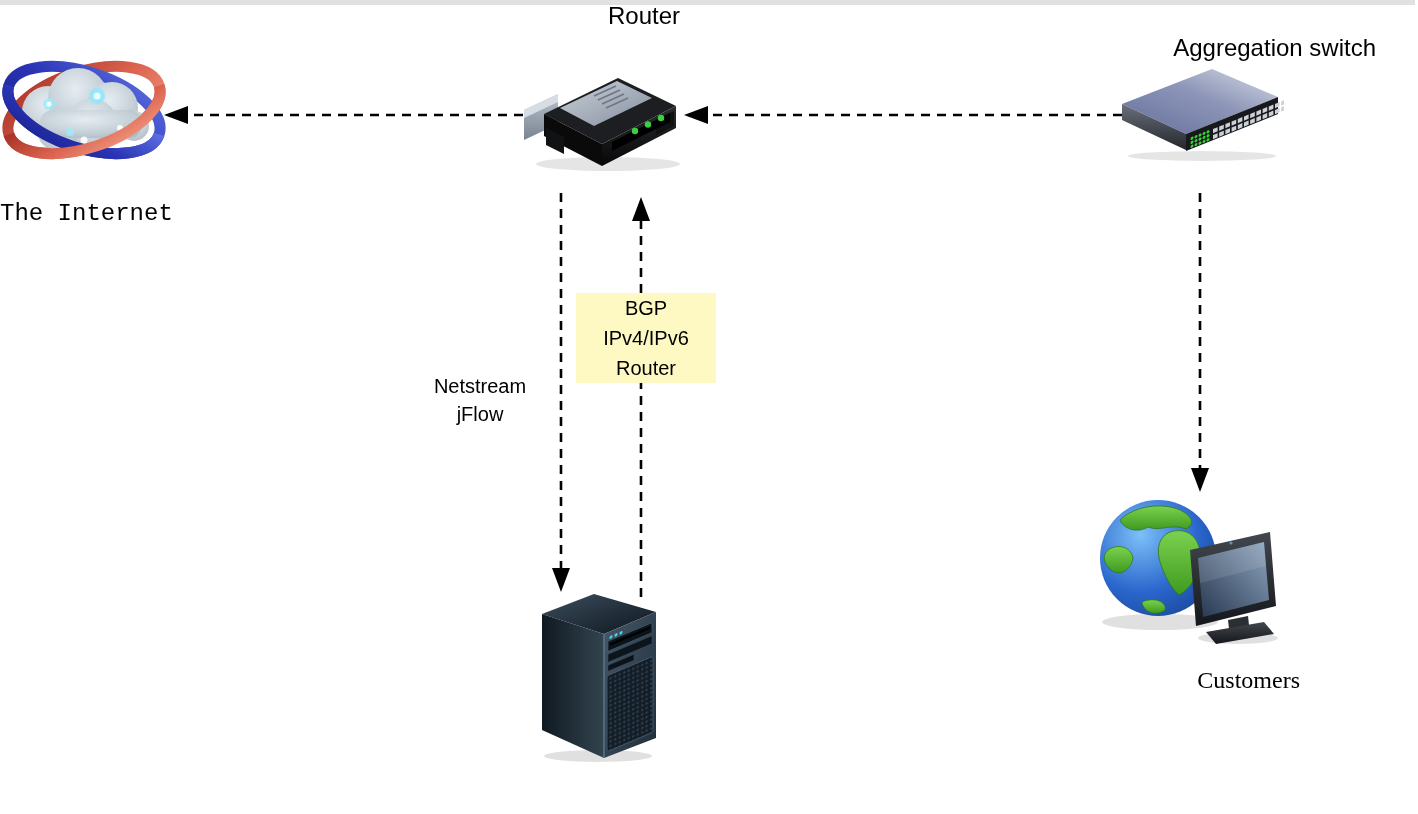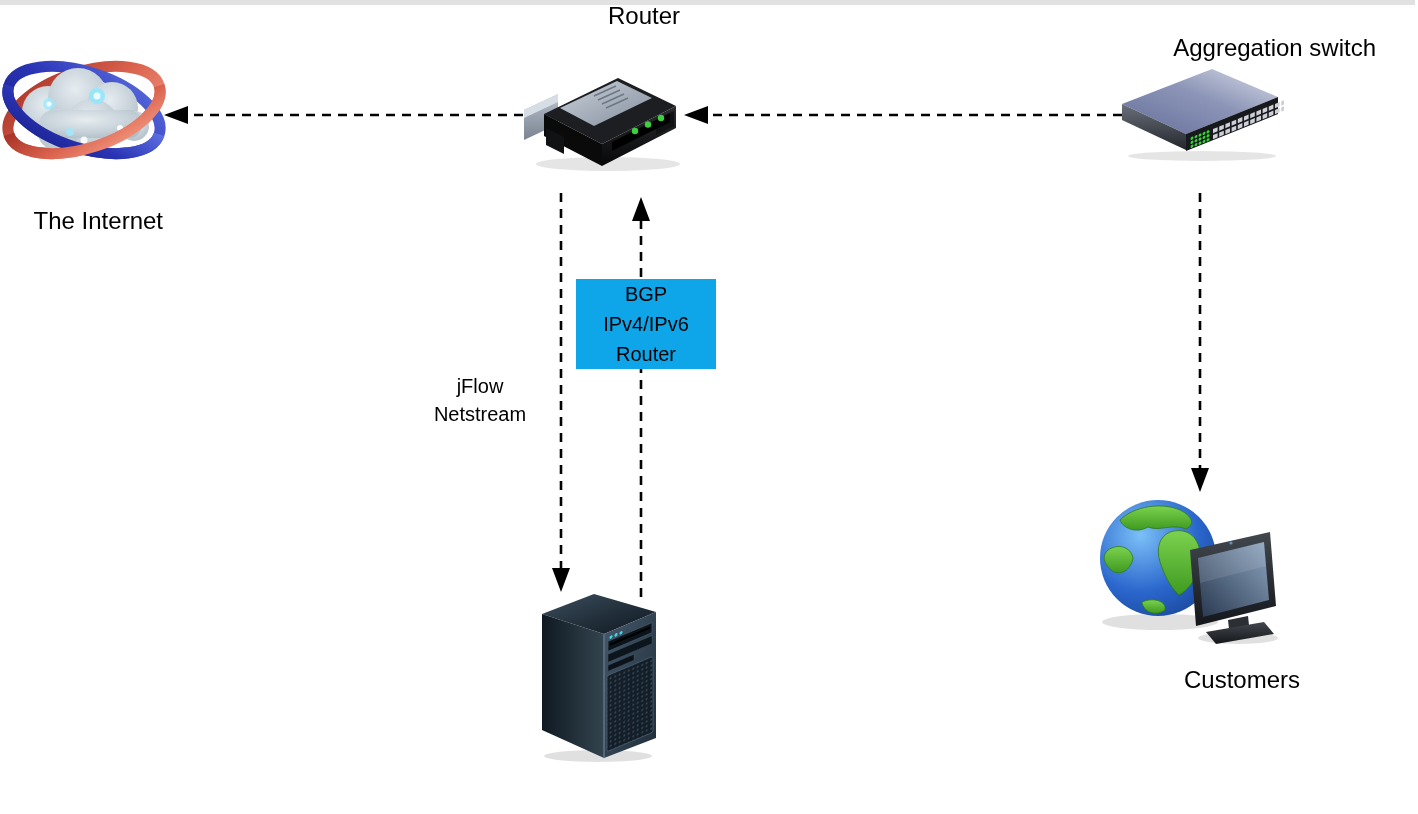--- a/index.html
+++ b/index.html
@@ -7,26 +7,26 @@
     position:relative;width:1418px;height:814px;background:#ffffff;overflow:hidden;
     font-family:"Liberation Sans",sans-serif;color:#000;
   }
   .topbar{position:absolute;left:0;top:0;width:1415px;height:5px;background:#e1e1e1;}
   .edges-svg{position:absolute;left:0;top:0;}
   .icon{position:absolute;}
   .node-label{position:absolute;font-size:24px;line-height:24px;text-align:right;white-space:nowrap;}
   .edge-label{position:absolute;font-size:20px;text-align:center;white-space:nowrap;}
   .edge-label div{display:block;}
   #flow-label{left:395px;top:373px;width:170px;line-height:27.5px;}
-  #bgp-label{left:576px;top:279px;width:140px;line-height:30px;background:#0ea5e9;}
-  #label-internet{left:0px;top:209px;width:163px;}
+  #bgp-label{left:576px;top:293px;width:140px;line-height:30px;background:#fef9c3;}
+  #label-internet{left:0px;top:202px;width:163px;font-family:Liberation Mono, monospace;}
   #label-router{left:520px;top:4px;width:160px;}
   #label-switch{left:1076px;top:4px;width:300px;margin-top:32px;}
   #label-server{left:430px;top:769px;width:334px;}
-  #label-customers{left:1100px;top:668px;width:200px;}
+  #label-customers{left:1100px;top:668px;width:200px;font-family:Liberation Serif, serif;}
 </style>
 </head>
 <body>
 
 <div class="canvas">
 
   <div class="topbar"></div>
 
   <svg class="edges-svg" width="1418" height="814" viewBox="0 0 1418 814">
     <g stroke="#000000" stroke-width="2.6" stroke-dasharray="9 7" fill="none">
@@ -286,22 +286,22 @@
       <circle cx="141" cy="53" r="1.6" fill="#5a94c8"></circle>
     </g>
   </svg>
 
   <div class="node-label" id="label-internet">The Internet</div>
   <div class="node-label" id="label-router">Router</div>
   <div class="node-label" id="label-switch">Aggregation switch</div>
   <div class="node-label" id="label-customers">Customers</div>
 
   <div class="edge-label" id="flow-label">
+    <div>Netstream</div>
     <div>jFlow</div>
-    <div>Netstream</div>
   </div>
   <div class="edge-label" id="bgp-label">
     <div>BGP</div>
     <div>IPv4/IPv6</div>
     <div>Router</div>
   </div>
 
 </div>
 
 </body></html>

